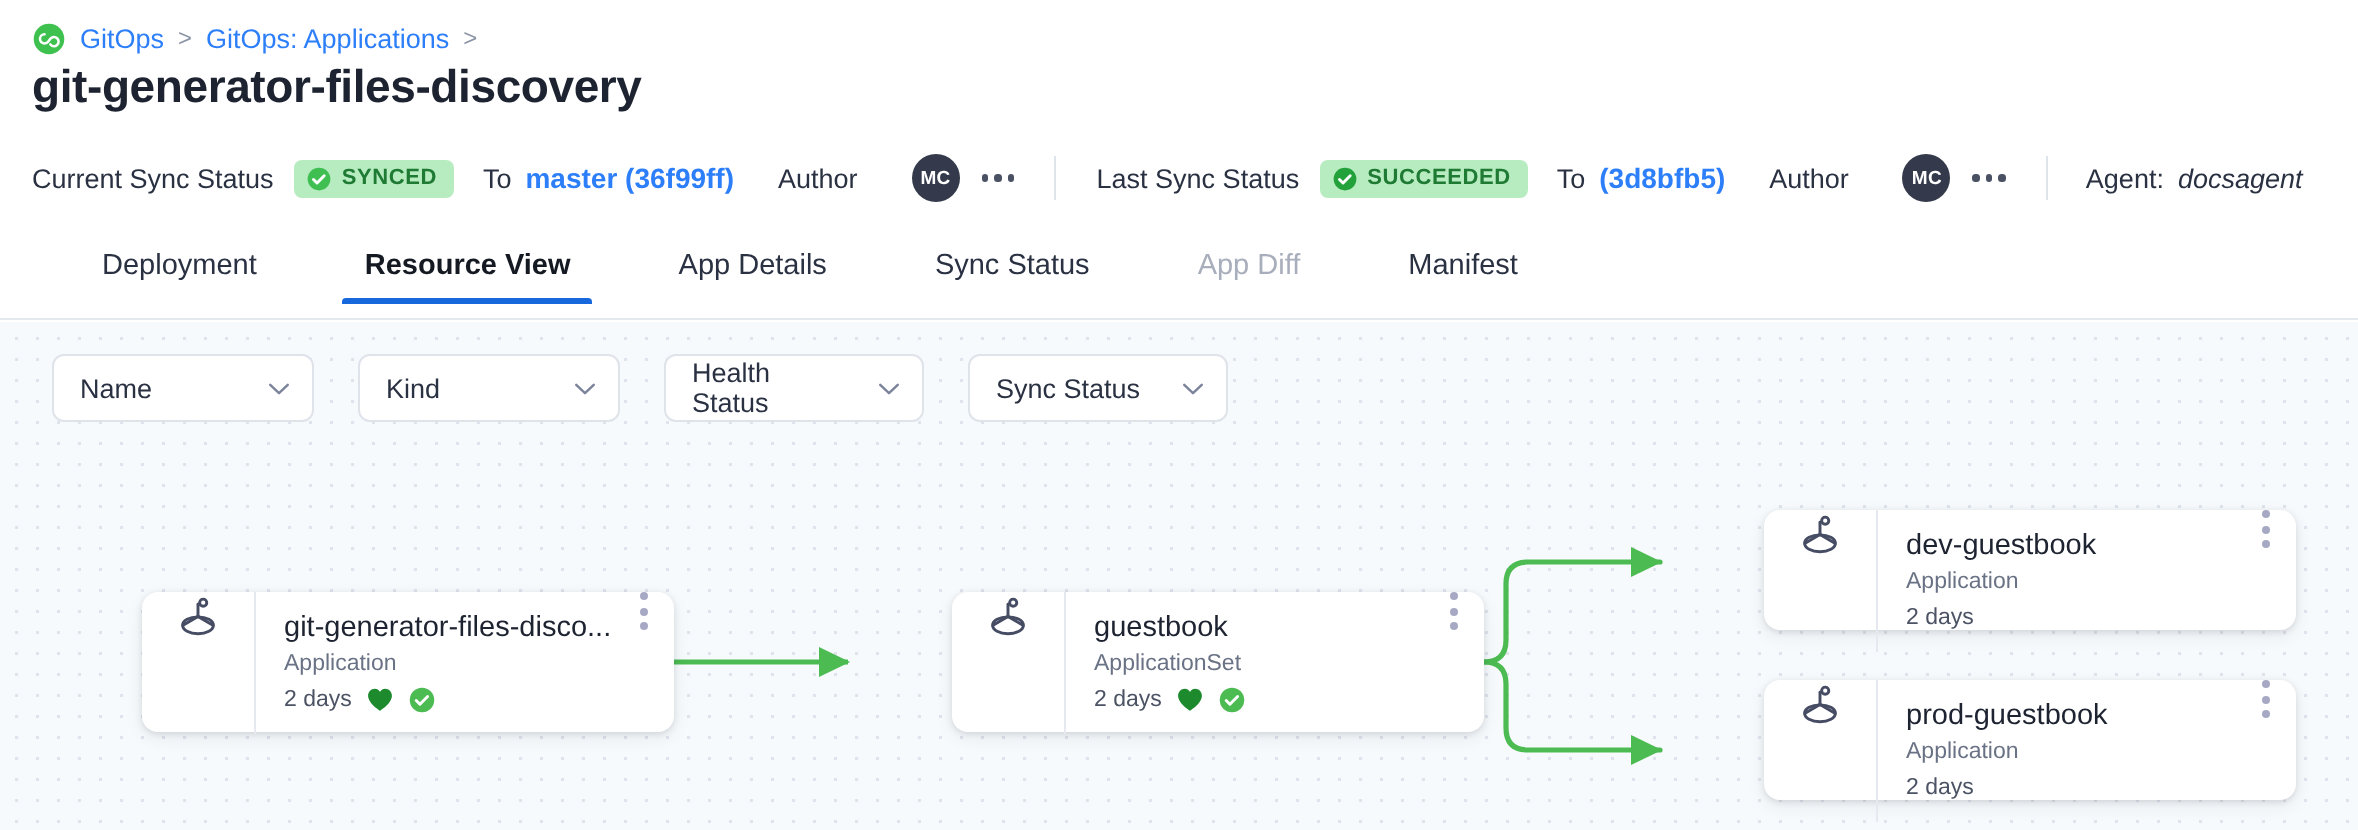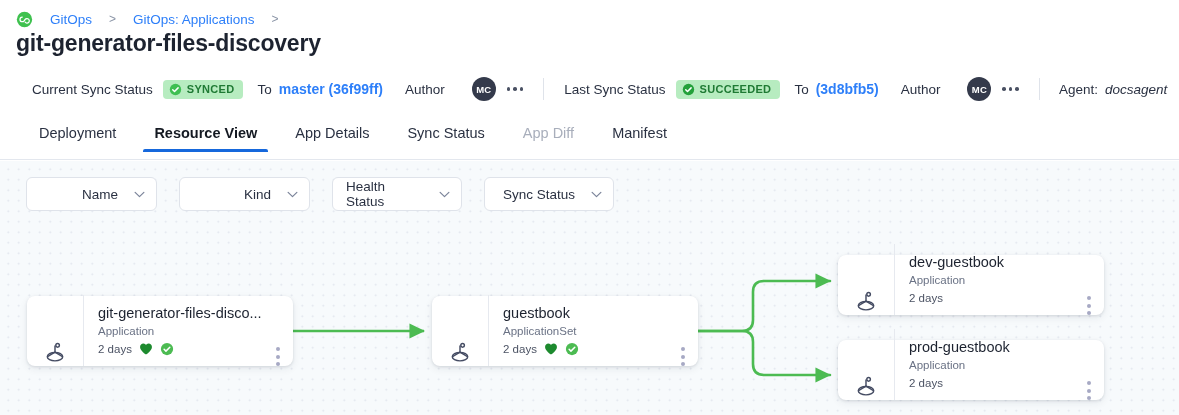--- a/index.html
+++ b/index.html
@@ -8,40 +8,40 @@
     overflow: hidden;
     background: #ffffff;
     font-family: "Liberation Sans", sans-serif;
     -webkit-font-smoothing: antialiased;
   }
   .page { position: relative; width:1179px; height:415px; background:#fff; }
 
   
   .breadcrumb {
     position:absolute; left:16px; top:8px;
-    display:flex; align-items:center; gap:17px;
+    display:flex; align-items:center; gap:7px;
     font-size:13.5px; height:22px;
   }
   .bc-logo { width:17px; height:17px; display:block; flex:none; }
   .bc-link { color:#2d7ff9; text-decoration:none; white-space:nowrap; font-size:13.5px; }
   .bc-sep { color:#8a94a6; font-size:12px; }
 
   
   .title {
     position:absolute; left:16px; top:30px;
     font-size:23px; font-weight:bold; color:#1d2330;
     letter-spacing:-0.2px; white-space:nowrap;
   }
 
   
   .statusbar {
     position:absolute; left:0; top:72px; width:1179px; height:34px;
     display:flex; align-items:center; padding-left:16px; gap:0;
   }
-  .sb-label { font-size:13.5px; color:#2a3142; white-space:nowrap;margin-left:16px; }
+  .sb-label { font-size:13.5px; color:#2a3142; white-space:nowrap; }
   .badge {
     display:inline-flex; align-items:center; gap:5px;
     background:#b7ecc0; border-radius:4px;
     padding:3px 9px 3px 6px; margin:0 0 0 10px;
     font-size:11px; font-weight:bold; color:#1f7a34; letter-spacing:0.3px;
   }
   .badge svg { width:13px; height:13px; display:block; }
   .to-word { font-size:13.5px; color:#2a3142; margin-left:14px; }
   .commit-link {
     font-size:14px; font-weight:bold; color:#2d7ff9;
@@ -58,21 +58,21 @@
     margin-left:11px; display:flex; align-items:center; gap:3px; cursor:pointer;
   }
   .kebab-h i { width:3.5px; height:3.5px; border-radius:50%; background:#4a5163; display:block; }
   .vdivider { width:1px; height:22px; background:#dfe3ea; margin-left:20px; }
   .agent-txt { font-size:13.5px; color:#2a3142; margin-left:19px; white-space:nowrap; }
   .agent-val { font-size:13.5px; color:#2a3142; margin-left:7px;font-style:italic; }
 
   
   .tabs {
     position:absolute; left:0; top:116px; width:1179px; height:44px;
-    display:flex; align-items:flex-start; padding-left:20px; gap:0;
+    display:flex; align-items:flex-start; padding-left:32px; gap:16px;
     border-bottom:1px solid #e3e7ee;
   }
   .tab {
     font-size:14.5px; color:#2a3142; padding:9px 19px 11px 19px;
     position:relative; white-space:nowrap; cursor:pointer;
   }
   .tab.active { font-weight:bold; color:#141922; }
   .tab.active:after {
     content:""; position:absolute; left:8px; right:8px; bottom:0;
     height:3px; background:#1668dc; border-radius:2px 2px 0 0;
@@ -87,33 +87,33 @@
     background-size: 10.5px 10.5px;
     background-position: 3px 3px;
     overflow:hidden;
   }
 
   
   .filters { position:absolute; left:26px; top:16px; display:flex; gap:22px; }
   .filter {
     height:34px; min-width:130px; background:#fff;
     border:1px solid #dfe3ea; border-radius:6px;
-    display:flex; align-items:center; justify-content:flex-end;
+    display:flex; align-items:center; justify-content:space-between;
     padding:0 11px 0 13px; font-size:13.5px; color:#2a3142; cursor:pointer;
   }
   .filter .chev { width:11px; height:7px; margin-left:16px; flex:none; }
 
   
   .edges { position:absolute; left:0; top:0; width:1179px; height:254px; pointer-events:none; }
 
   
   .node {
     position:absolute; background:#fff; border-radius:8px;
     box-shadow:0 1px 3px rgba(28,39,60,0.13), 0 3px 9px rgba(28,39,60,0.07);
-    display:flex; align-items:flex-end; cursor:pointer;
+    display:flex; align-items:flex-start; cursor:pointer;margin-left:44px;
   }
   .node-icon {
     width:56px; display:flex; align-items:center; justify-content:center; flex:none;
   }
   .node-icon svg { width:26px; height:26px; display:block; }
   .node-body {
     flex:1; border-left:1px solid #e6e9ef;
     padding:9px 0 9px 14px; display:flex; flex-direction:column; justify-content:center;
     min-width:0;
   }

